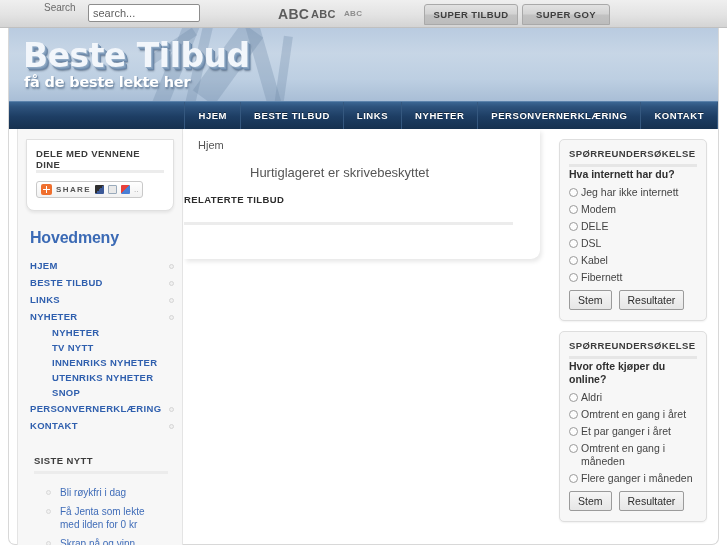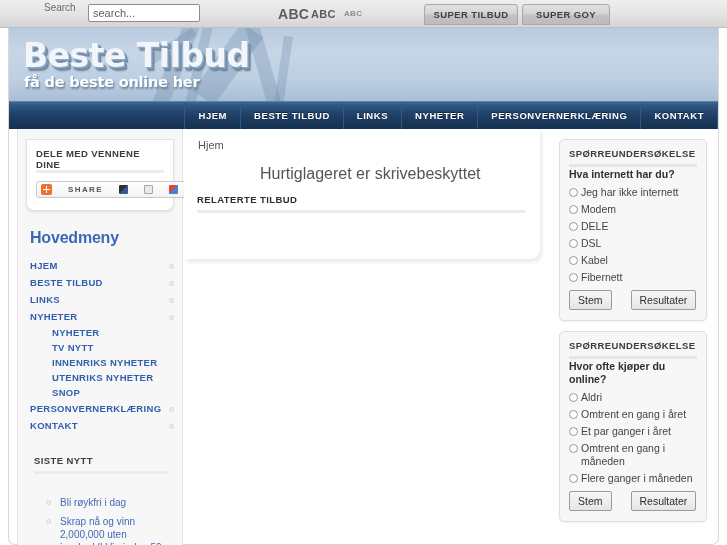--- a/index.html
+++ b/index.html
@@ -156,21 +156,21 @@
     border-bottom: 3px solid #ececec;
     margin-bottom: 8px;
   }
   #share-widget {
     display: inline-flex; align-items: center;
     height: 17px;
     border: 1px solid #c9c9c9;
     border-radius: 3px;
     background: linear-gradient(to bottom, #ffffff 0%, #f2f2f2 100%);
     padding: 0 4px;
-    gap: 16px;
+    gap: 4px;
   }
   #share-plus-icon {
     width: 11px; height: 11px;
     background: #ef6f2e;
     border-radius: 2px;
     position: relative;
   }
   #share-plus-icon::before, #share-plus-icon::after {
     content: ""; position: absolute; background: #fff;
   }
@@ -213,21 +213,21 @@
   #siste-nytt-box {
     margin: 12px 8px 0 8px;
     background: #f7f7f7;
     padding: 9px 6px 8px 8px;
   }
   #siste-nytt-title {
     font-size: 9.5px; font-weight: bold;
     color: #3c3c3c; letter-spacing: 0.4px;
     padding-bottom: 5px;
     border-bottom: 3px solid #ececec;
-    margin-bottom: 22px;
+    margin-bottom: 12px;
   }
   #siste-nytt-list { list-style: none; margin: 0; padding: 0; }
   .news-item {
     position: relative;
     padding: 0 2px 6px 26px;
     font-size: 10px; line-height: 13px;
     color: #3f6cb8;
   }
   .news-item .bullet {
     position: absolute; left: 12px; top: 4px;
@@ -245,29 +245,29 @@
     width: 356px; height: 130px;
     background: #ffffff;
     border-radius: 0 0 9px 0;
     box-shadow: 2px 3px 4px rgba(0,0,0,0.09);
   }
   #breadcrumb {
     position: absolute; left: 14px; top: 10px;
     font-size: 11px; color: #555;
   }
   #page-message {
-    position: absolute; left: 28px; top: 36px;
-    font-size: 16px; color: #555; padding-left: 48px;
+    position: absolute; left: 18px; top: 36px;
+    font-size: 13px; color: #555; padding-left: 48px;
   }
   #relaterte-title {
-    position: absolute; left: 13px; top: 65px;
+    position: absolute; left: 0; top: 65px;
     width: 329px;
     font-size: 9.5px; font-weight: bold;
     color: #2d2d2d; letter-spacing: 0.4px;
-    padding-bottom: 5px;
+    padding-bottom: 17px;
     border-bottom: 3px solid #ececec;
   }
 
   
   #right-col {
     position: absolute; left: 544px; top: 0;
     width: 160px; height: 416px;
   }
   .pollbox {
     position: relative;
@@ -298,21 +298,21 @@
     margin-bottom: 4px;
   }
   .radio {
     flex: 0 0 auto;
     width: 9px; height: 9px;
     margin-top: 2px;
     border: 1px solid #9a9a9a;
     border-radius: 50%;
     background: #fdfdfd;
   }
-  .pollbtns { display: flex; gap: 19px; margin-top: 6px; }
+  .pollbtns { display: flex; gap: 7px; margin-top: 6px; }
   .pollbtn {
     height: 20px; padding: 0 8px;
     border: 1px solid #9b9b9b;
     border-radius: 2px;
     background: linear-gradient(to bottom, #f6f6f6 0%, #e6e6e6 100%);
     font-size: 10.5px; color: #2d2d2d;
     line-height: 18px;
     font-family: "Liberation Sans", sans-serif;
   }
 </style>
@@ -334,21 +334,21 @@
 <div id="page">
 
   <div id="header">
     <div class="hdr-shape" id="shape1"></div>
     <div class="hdr-shape" id="shape2"></div>
     <div class="hdr-shape" id="shape3"></div>
     <div class="hdr-shape" id="shape4"></div>
     <div class="hdr-shape" id="shape5"></div>
     <div class="hdr-shape" id="shape6"></div>
     <div id="logo-title">Beste Tilbud</div>
-    <div id="logo-sub">få de beste online her</div>
+    <div id="logo-sub">få de beste lekte her</div>
   </div>
 
   <div id="nav">
     <div id="nav-spacer"></div>
     <div class="navitem">HJEM</div>
     <div class="navitem">BESTE TILBUD</div>
     <div class="navitem">LINKS</div>
     <div class="navitem">NYHETER</div>
     <div class="navitem">PERSONVERNERKLÆRING</div>
     <div class="navitem">KONTAKT</div>
@@ -406,20 +406,24 @@
 
       <div id="siste-nytt-box">
         <div id="siste-nytt-title">SISTE NYTT</div>
         <ul id="siste-nytt-list">
           <li class="news-item">
             <span class="bullet"></span>
             <span>Bli røykfri i dag</span>
           </li>
           <li class="news-item">
             <span class="bullet"></span>
+            <span>Få Jenta som lekte med ilden for 0 kr</span>
+          </li>
+          <li class="news-item">
+            <span class="bullet"></span>
             <span>Skrap nå og vinn 2,000,000 uten innskudd! Vi gir deg 50 kr. gratis!</span>
           </li>
 
         </ul>
       </div>
     </div>
 
     <div id="center-col">
       <div id="content-card">
         <div id="breadcrumb">Hjem</div>

